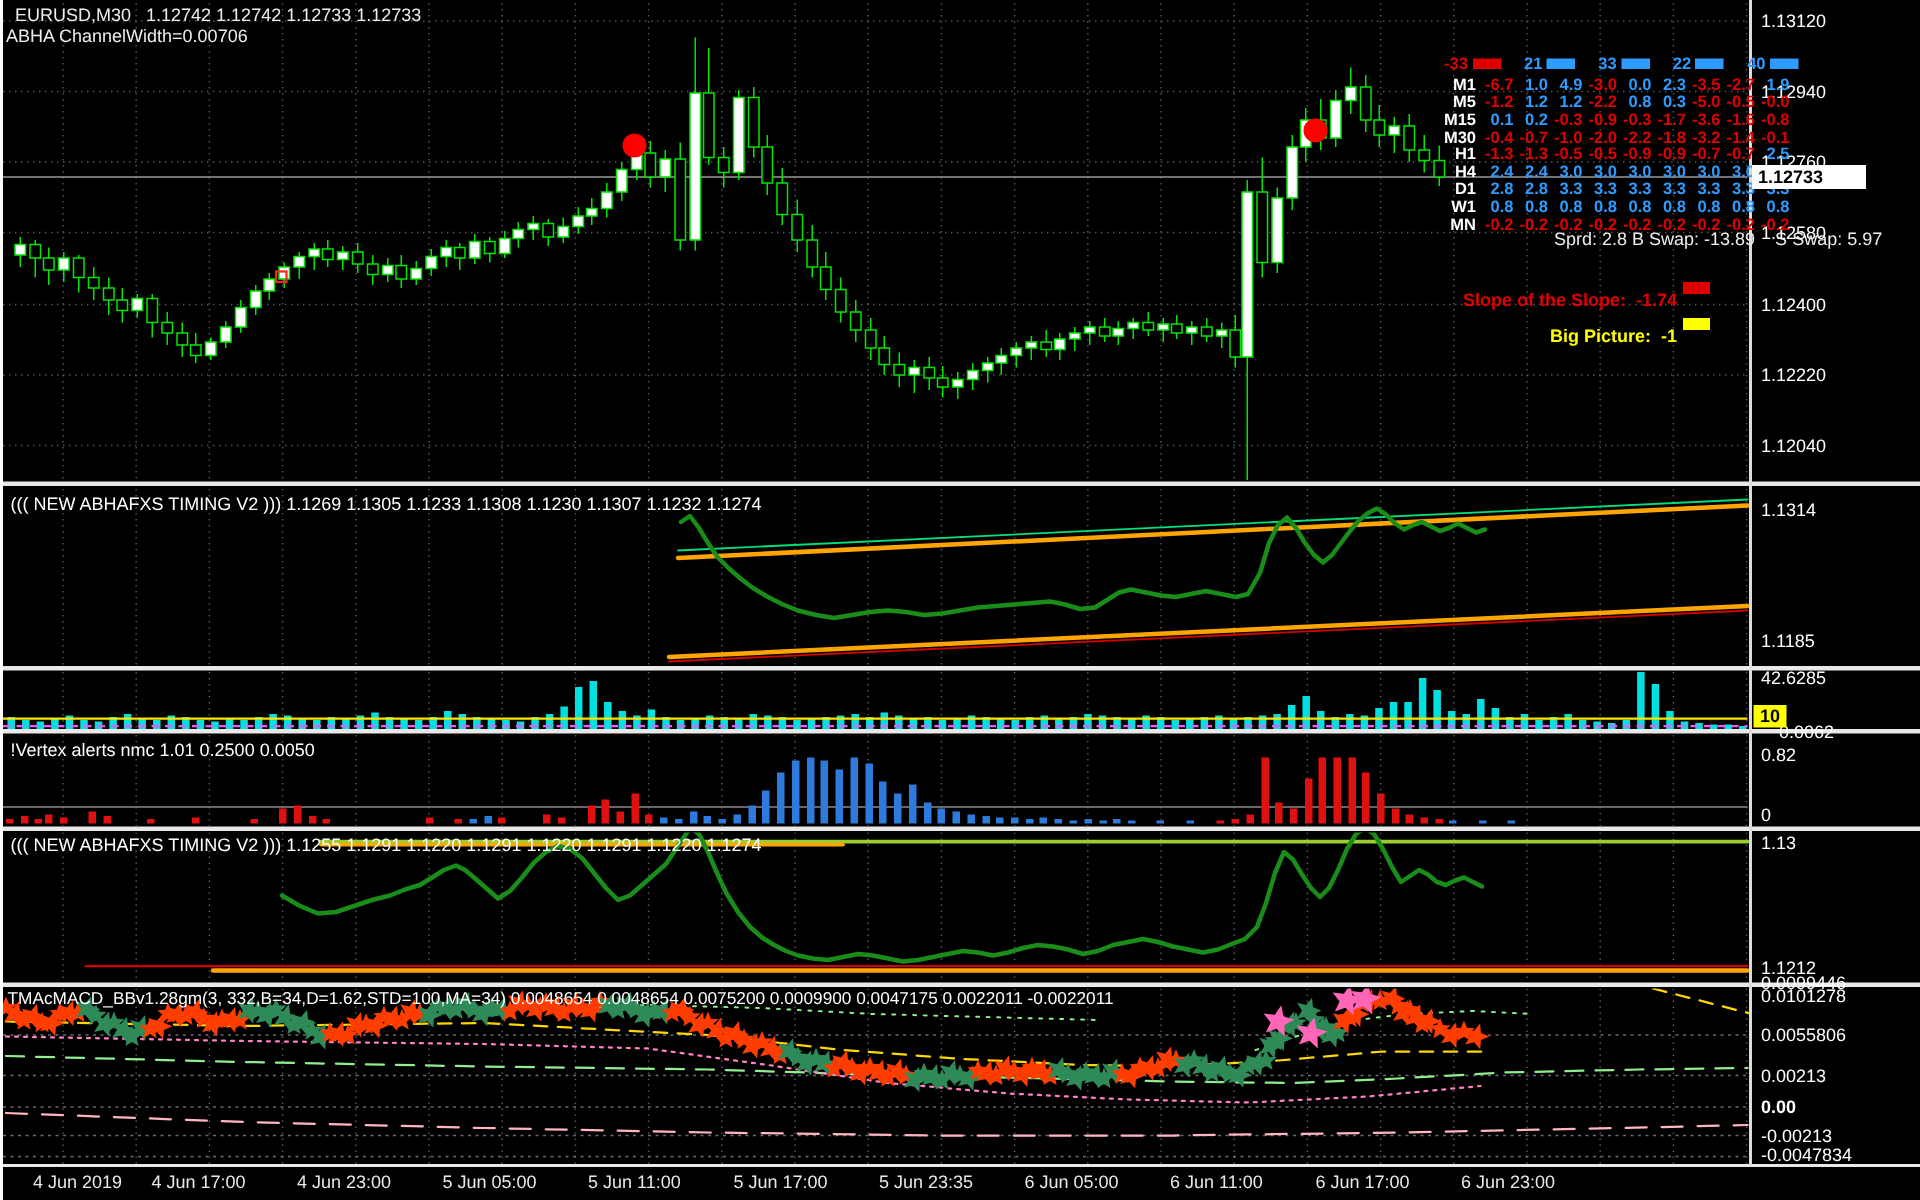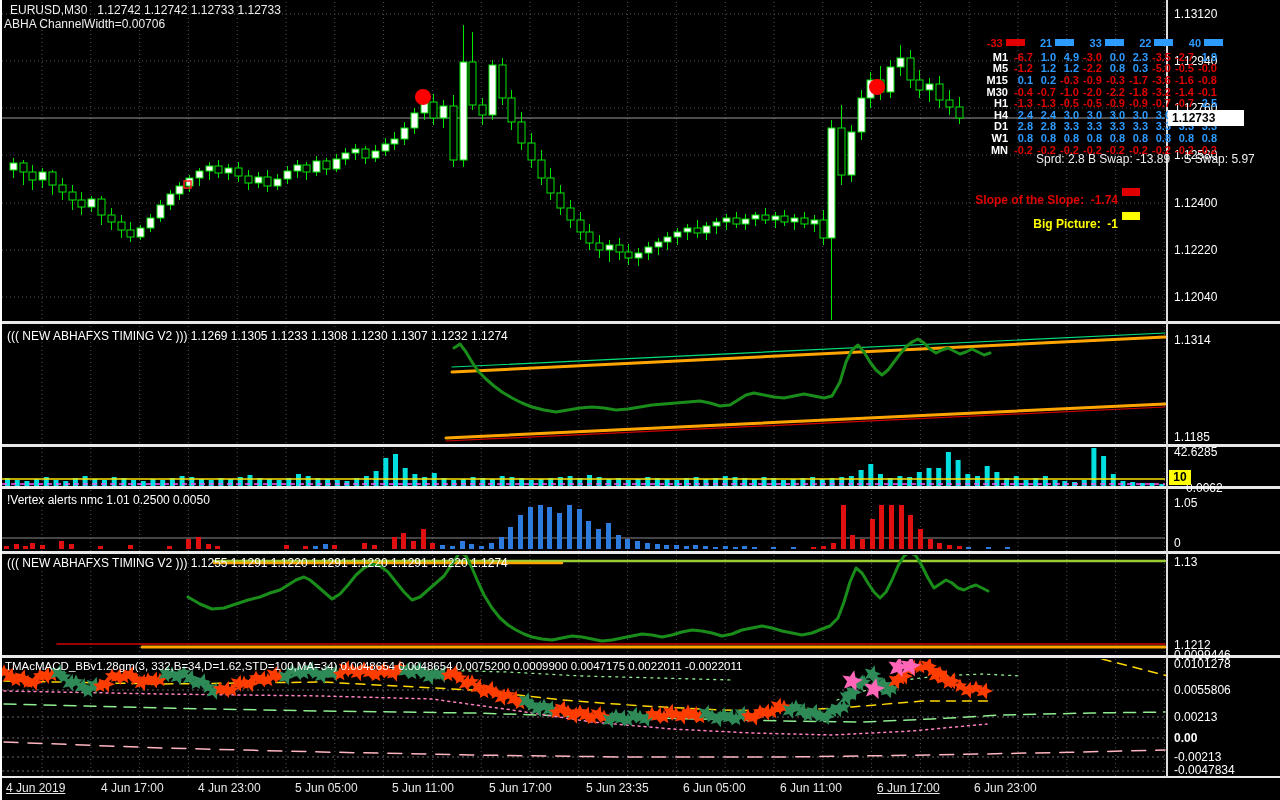--- a/index.html
+++ b/index.html
@@ -8,21 +8,21 @@
   .t{position:absolute;color:#eee;font-size:12px;white-space:pre;line-height:13px;}
   .panel-title{color:#fff;font-size:12px;text-align:center;}
   .sep{position:absolute;left:0;width:1280px;height:3px;background:#e9e9e9;}
   .vline{position:absolute;top:0;left:1164px;width:2px;height:777px;background:#dcdcdc;}
   .scale-label{position:absolute;left:1172px;color:#fff;font-size:12px;white-space:pre;}
   .price-box{position:absolute;left:1166px;top:110px;width:72px;height:16px;background:#fff;color:#000;
              font-size:12px;font-weight:bold;padding-left:4px;line-height:16px;}
   .badge10{position:absolute;left:1167px;top:470px;width:22px;height:15px;background:#ff0;color:#000;
            font-size:12px;font-weight:bold;text-align:center;line-height:15px;}
   .time-label{position:absolute;top:781px;color:#e8e8e8;font-size:12px;white-space:pre;}
-  #matrix{position:absolute;left:976px;top:36px;width:248px;font-size:11px;font-weight:bold;}
+  #matrix{position:absolute;left:952px;top:36px;width:248px;font-size:11px;font-weight:bold;}
   .mrow{display:flex;height:11.6px;align-items:center;}
   .mtf{width:30px;text-align:right;color:#fff;margin-right:2px;}
   .mval{width:23px;text-align:right;}
   .mhead{display:flex;height:13px;align-items:center;margin-bottom:2px;}
   .mhnum{width:26px;text-align:right;margin-right:3px;}
   .mhbar{width:20px;height:7px;margin-right:3px;}
   .r{color:#e00000;}
   .b{color:#2e9bff;}
   .swatch{position:absolute;width:18px;height:8px;}
   .slope-line{position:absolute;left:960px;width:156px;text-align:right;font-size:12px;font-weight:bold;white-space:pre;}
@@ -186,49 +186,49 @@
 
   <div id="scale-col">
       <div class="scale-label" style="top: 7px; z-index: 4;">1.13120</div>
       <div class="scale-label" style="top: 54px; z-index: 4;">1.12940</div>
       <div class="scale-label" style="top: 101px; z-index: 4;">1.12760</div>
       <div class="scale-label" style="top: 148px; z-index: 4;">1.12580</div>
       <div class="scale-label" style="top: 196px; z-index: 4;">1.12400</div>
       <div class="scale-label" style="top: 243px; z-index: 4;">1.12220</div>
       <div class="scale-label" style="top: 290px; z-index: 4;">1.12040</div>
       <div class="scale-label" style="top: 333px; z-index: 4;">1.1314</div>
-      <div class="scale-label" style="top: 430px; z-index: 4;">1.1185</div>
+      <div class="scale-label" style="top: 420px; z-index: 4;">1.1185</div>
       <div class="scale-label" style="top: 445px; z-index: 4;">42.6285</div>
-      <div class="scale-label" style="top: 496px; z-index: 4;">1.05</div>
+      <div class="scale-label" style="top: 496px; z-index: 4;">0.82</div>
       <div class="scale-label" style="top: 536px; z-index: 4;">0</div>
       <div class="scale-label" style="top: 555px; z-index: 4;">1.13</div>
       <div class="scale-label" style="top: 638px; z-index: 4;">1.1212</div>
       <div class="scale-label" style="top: 648px; z-index: 4;">0.0099446</div>
       <div class="scale-label" style="top: 657px; z-index: 4;">0.0101278</div>
       <div class="scale-label" style="top: 683px; z-index: 4;">0.0055806</div>
       <div class="scale-label" style="top: 710px; z-index: 4;">0.00213</div>
       <div class="scale-label" style="top: 731px; z-index: 4; font-weight: bold;">0.00</div>
       <div class="scale-label" style="top: 750px; z-index: 4;">-0.00213</div>
       <div class="scale-label" style="top: 763px; z-index: 4;">-0.0047834</div>
     </div>
   <div class="price-box" style="z-index:7;">1.12733</div>
   <div class="scale-label" style="left:1184px;top:481px;z-index:6;">0.0062</div>
   <div class="badge10" style="z-index:7;">10</div>
 
   <div id="time-axis">
-      <div class="time-label" style="left: 4px; text-decoration: underline;">4 Jun 2019</div>
+      <div class="time-label" style="left: 20px;">4 Jun 2019</div>
       <div class="time-label" style="left: 99px;">4 Jun 17:00</div>
       <div class="time-label" style="left: 196px;">4 Jun 23:00</div>
       <div class="time-label" style="left: 293px;">5 Jun 05:00</div>
       <div class="time-label" style="left: 390px;">5 Jun 11:00</div>
       <div class="time-label" style="left: 487px;">5 Jun 17:00</div>
       <div class="time-label" style="left: 584px;">5 Jun 23:35</div>
       <div class="time-label" style="left: 681px;">6 Jun 05:00</div>
       <div class="time-label" style="left: 778px;">6 Jun 11:00</div>
-      <div class="time-label" style="left: 875px; text-decoration: underline;">6 Jun 17:00</div>
+      <div class="time-label" style="left: 875px;">6 Jun 17:00</div>
       <div class="time-label" style="left: 972px;">6 Jun 23:00</div>
     </div>
 <svg width="1164" height="319" style="top: 2px; z-index: 1;">
       <line x1="40" y1="0" x2="40" y2="319" stroke="#53535e" stroke-width="1" stroke-dasharray="1,3"></line>
       <line x1="88.8" y1="0" x2="88.8" y2="319" stroke="#53535e" stroke-width="1" stroke-dasharray="1,3"></line>
       <line x1="137.6" y1="0" x2="137.6" y2="319" stroke="#53535e" stroke-width="1" stroke-dasharray="1,3"></line>
       <line x1="186.39999999999998" y1="0" x2="186.39999999999998" y2="319" stroke="#53535e" stroke-width="1" stroke-dasharray="1,3"></line>
       <line x1="235.2" y1="0" x2="235.2" y2="319" stroke="#53535e" stroke-width="1" stroke-dasharray="1,3"></line>
       <line x1="284" y1="0" x2="284" y2="319" stroke="#53535e" stroke-width="1" stroke-dasharray="1,3"></line>
       <line x1="332.8" y1="0" x2="332.8" y2="319" stroke="#53535e" stroke-width="1" stroke-dasharray="1,3"></line>

